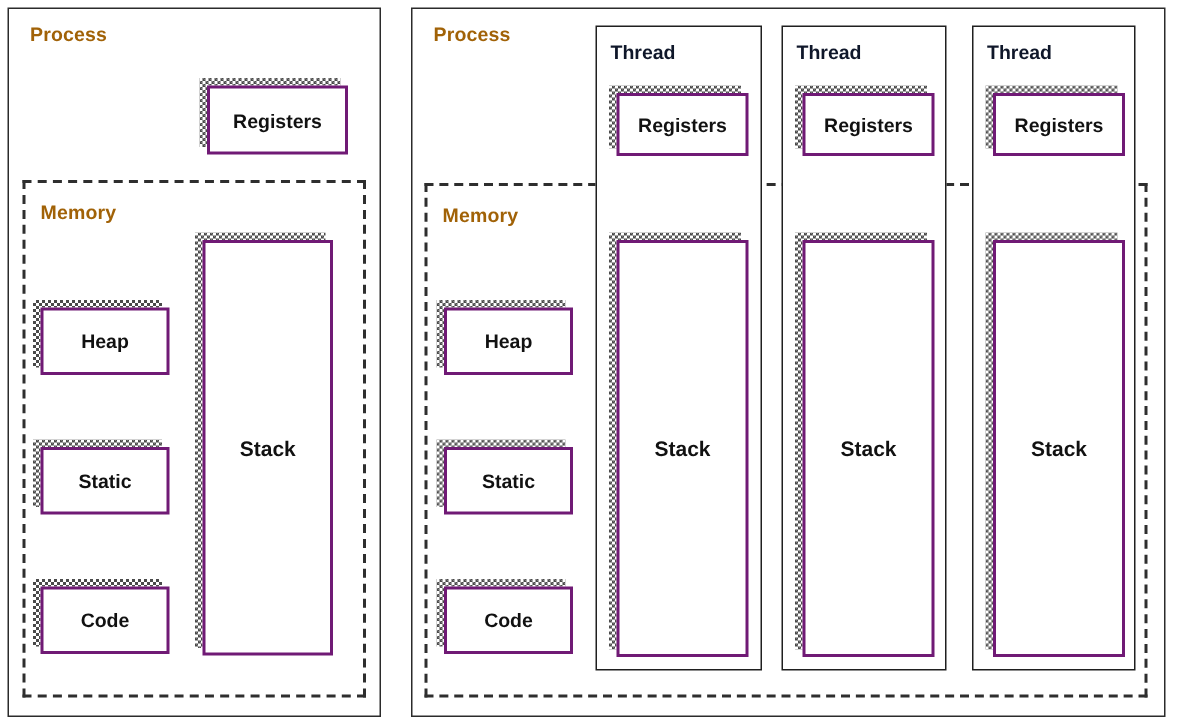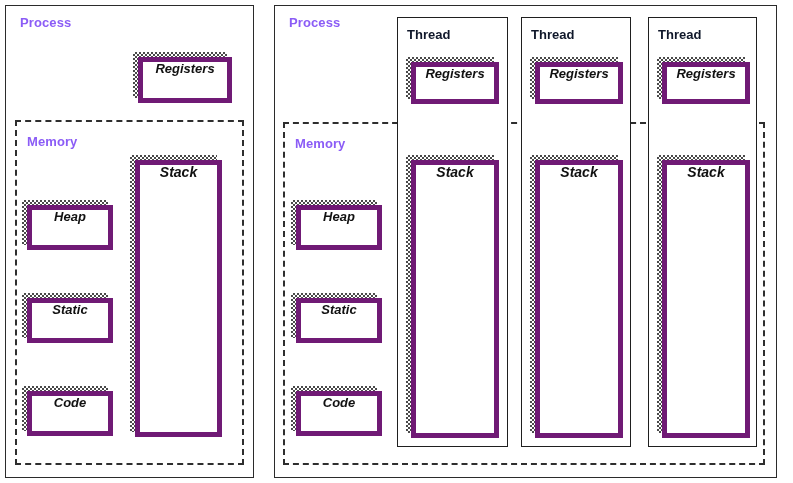--- a/index.html
+++ b/index.html
@@ -27,47 +27,47 @@
     border:2px dashed #2e2e2e;
     background:transparent;
     box-sizing:border-box;
   }
   .group-label{
     position:absolute;
     font-size:13px;
     font-weight:bold;
     letter-spacing:.1px;
     line-height:1;
-    color:#8b5cf6;
+    color:#a16207;
     white-space:nowrap;
   }
 
   
   .sh-wrap{position:absolute;}
   .sh-shadow{
     position:absolute;
     left:0;top:0;
     width:100%;height:100%;
     background-color:#ffffff;
     background-image:
       linear-gradient(45deg,#4a4a4a 25%,transparent 25%,transparent 75%,#4a4a4a 75%),
       linear-gradient(45deg,#4a4a4a 25%,transparent 25%,transparent 75%,#4a4a4a 75%);
     background-size:4px 4px;
     background-position:0 0,2px 2px;
   }
   .sh-box{
     position:absolute;
     left:5px;top:5px;
     width:100%;height:100%;
-    border:5px solid #701a75;
+    border:2px solid #701a75;
     background:#ffffff;
     box-sizing:border-box;
     display:flex;
+    align-items:center;
     justify-content:center;
-    font-style:italic;
   }
   .sh-label{
     font-size:13px;
     font-weight:bold;
     color:#111;
     line-height:1;
     white-space:nowrap;
     text-align:center;
   }
   .tall .sh-label{font-size:14px;}

